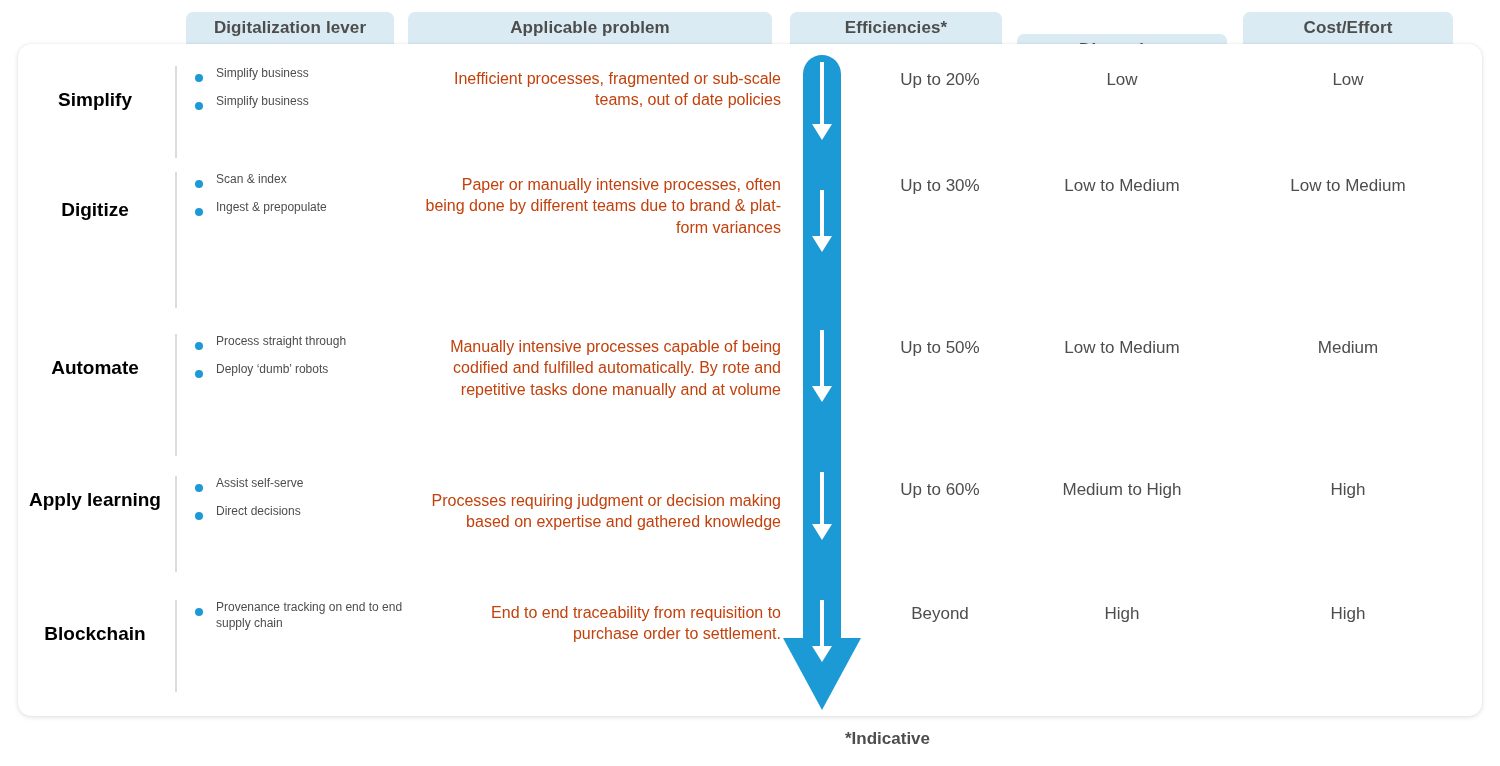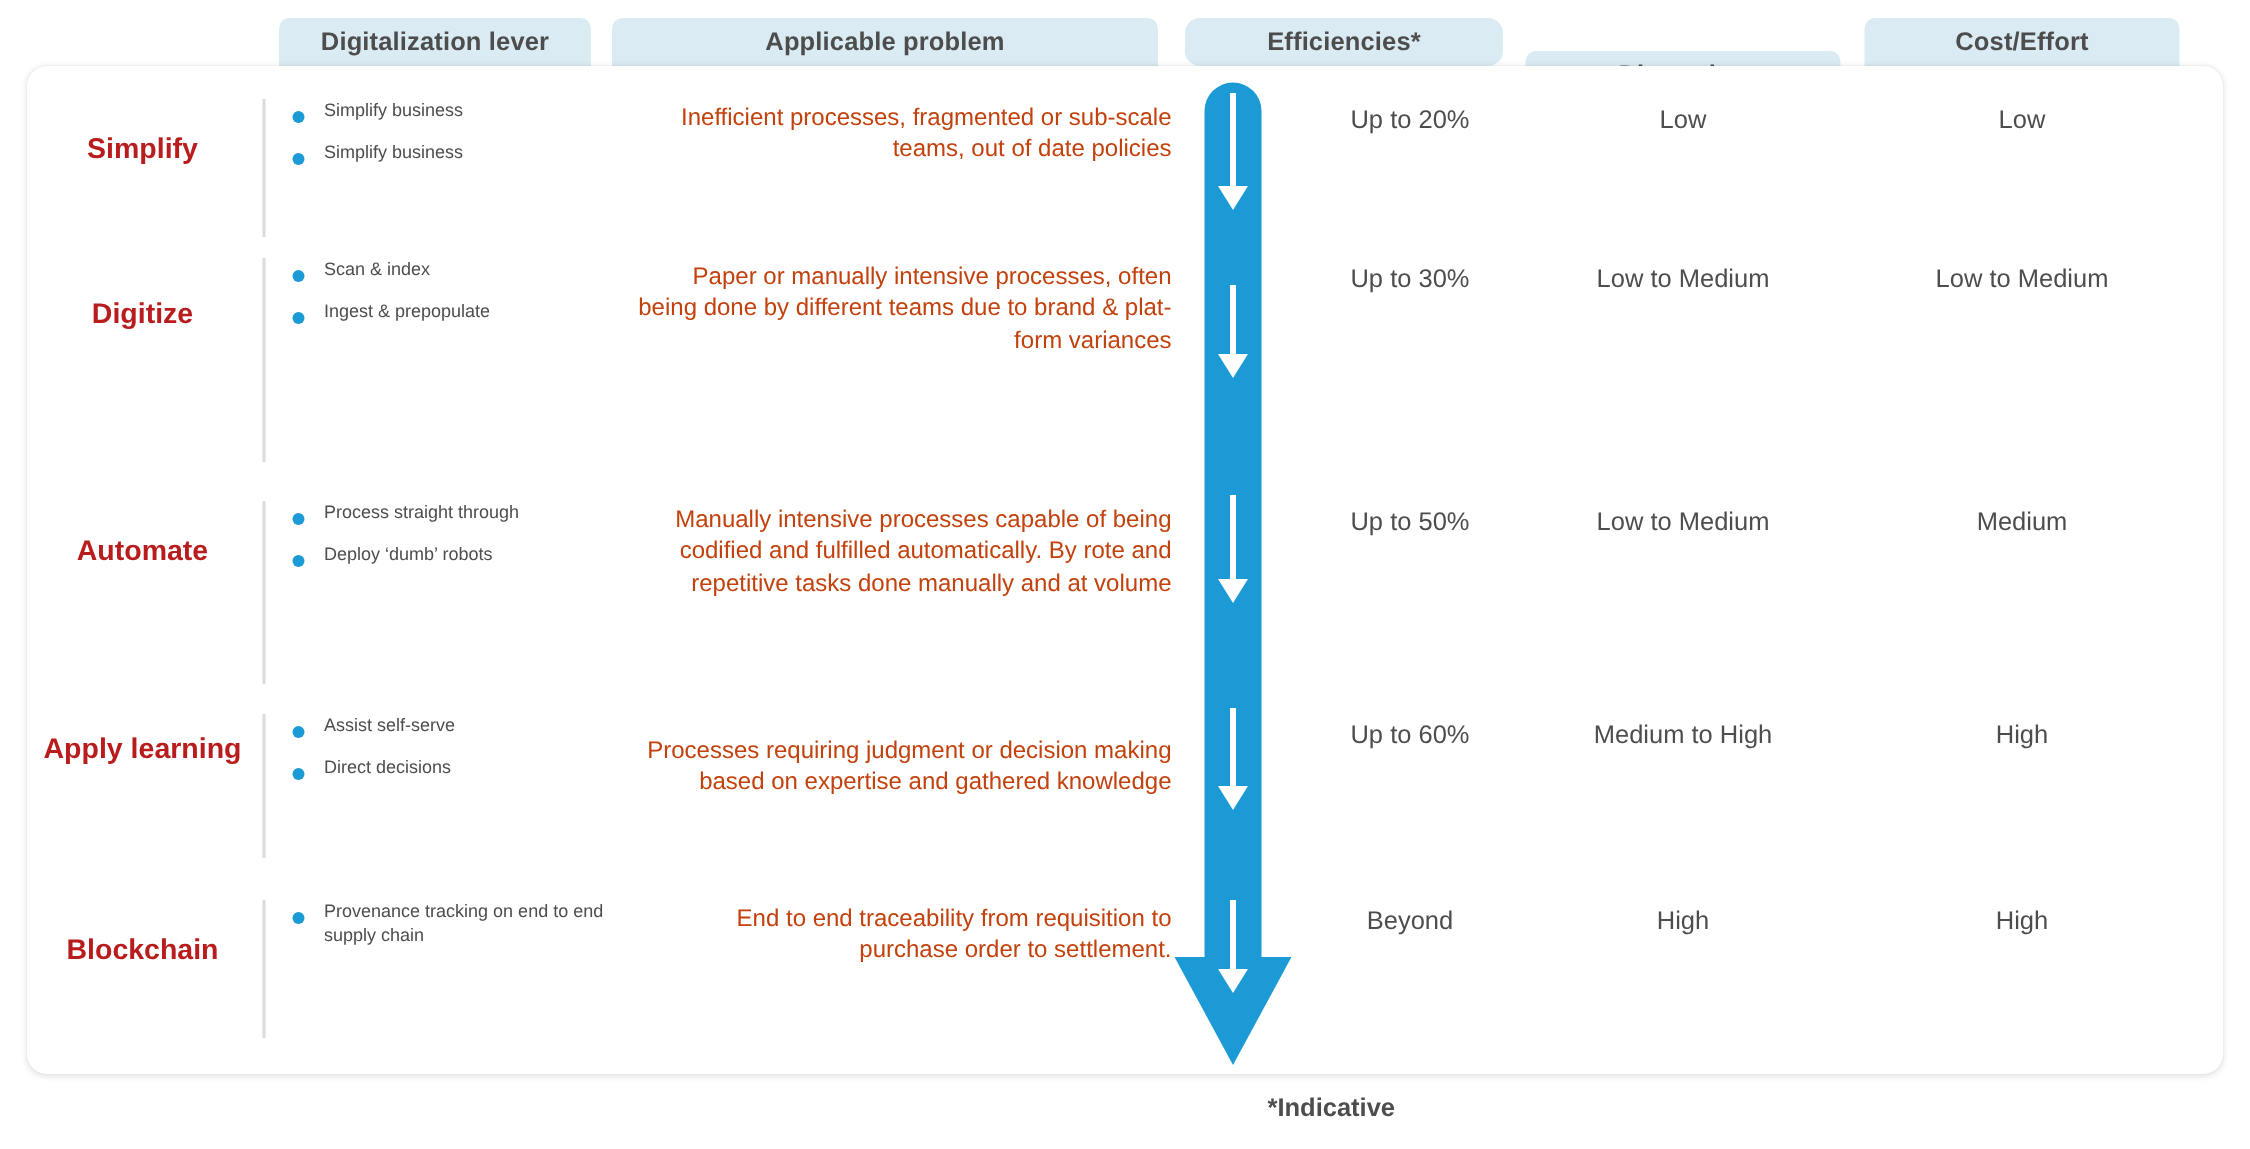--- a/index.html
+++ b/index.html
@@ -34,21 +34,21 @@
     align-items: center;
     justify-content: center;
     font-size: 17px;
     font-weight: bold;
     color: #4d4d4d;
     letter-spacing: .1px;
     box-sizing: border-box;
   }
   .chip-lever      { left: 186px;  width: 208px; }
   .chip-problem    { left: 408px;  width: 364px; }
-  .chip-efficiency { left: 790px;  width: 212px; border-radius: 10px; }
+  .chip-efficiency { left: 790px;  width: 212px; }
   .chip-disruption { left: 1017px; width: 210px; margin-top: 22px; }
   .chip-cost       { left: 1243px; width: 210px; }
 
   
   .card {
     position: absolute;
     left: 18px;
     top: 44px;
     width: 1464px;
     height: 672px;
@@ -74,21 +74,21 @@
     left: 0;
     width: 1500px;
   }
   .row-label {
     position: absolute;
     left: 20px;
     width: 150px;
     text-align: center;
     font-size: 19px;
     font-weight: bold;
-    color: #b91c1c;
+    color: #000000;
     line-height: 1.22;
   }
   .divider {
     position: absolute;
     left: 175px;
     width: 2px;
     background: #dcdcdc;
   }
   .bullets {
     position: absolute;

